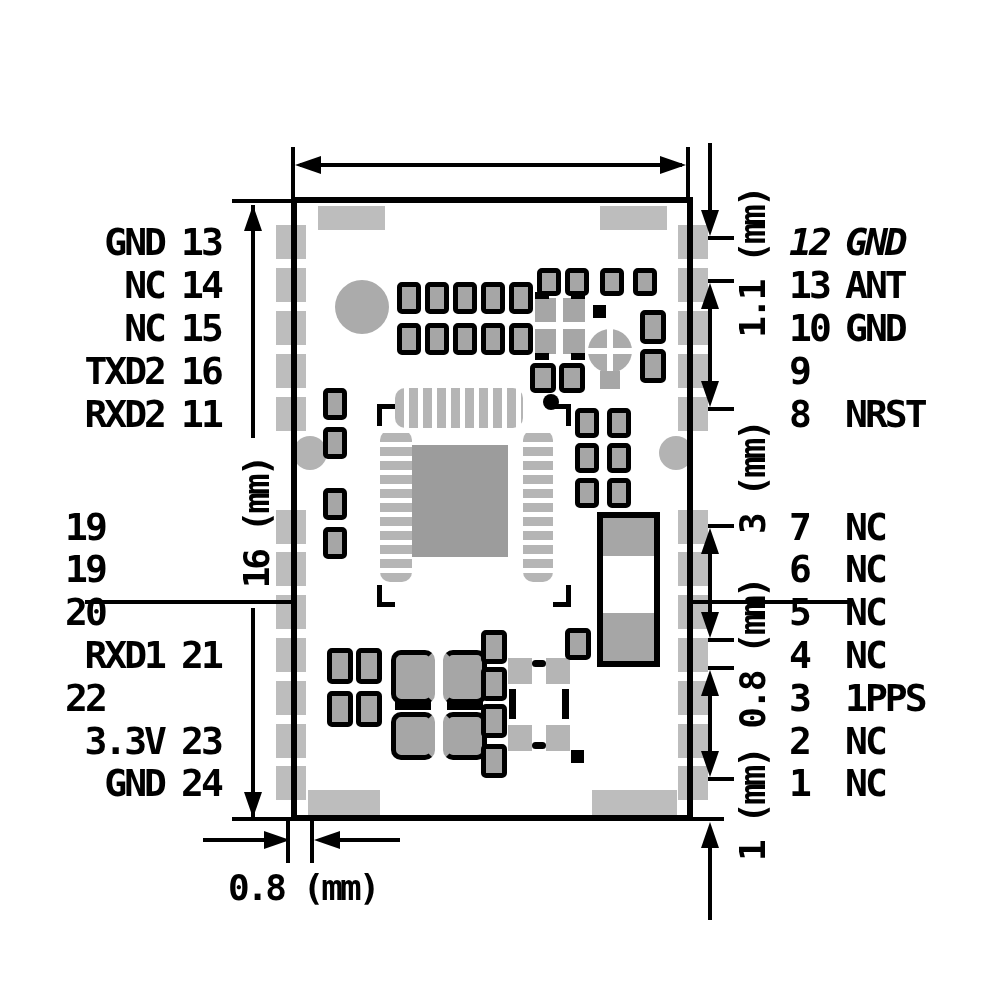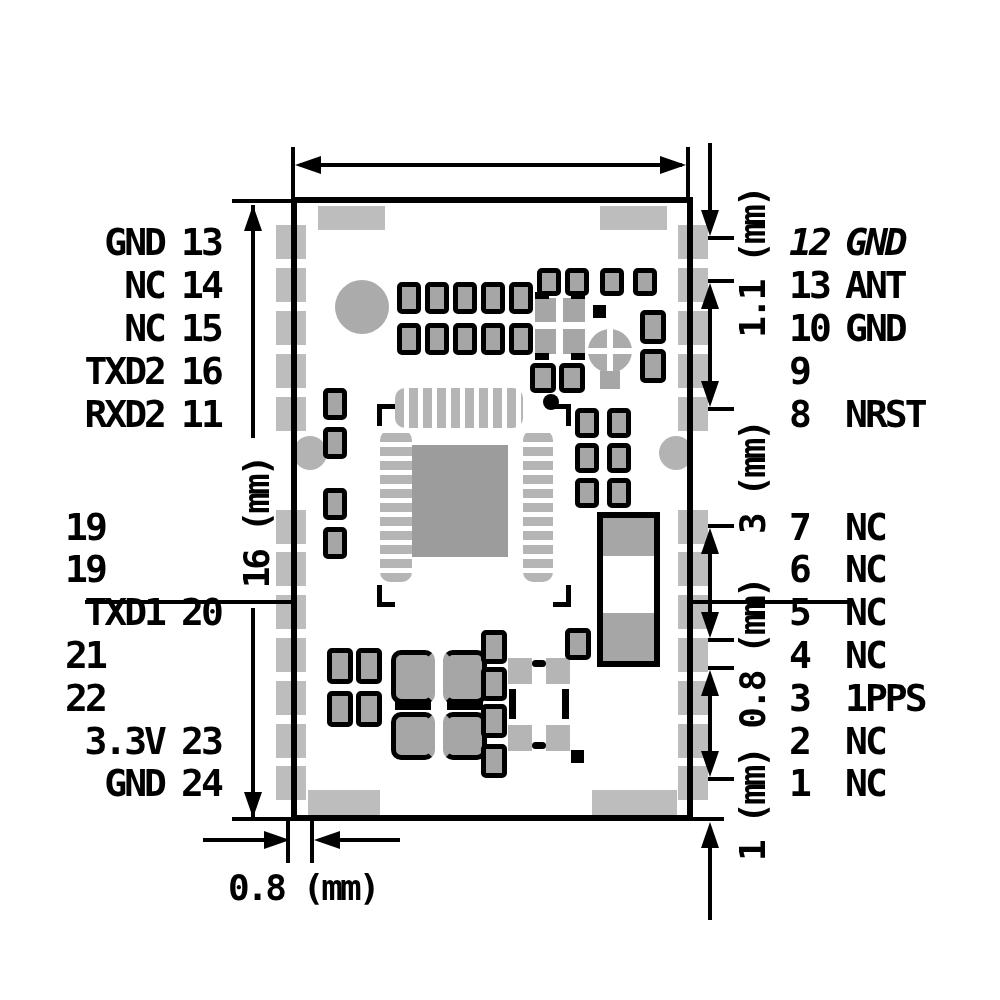--- a/index.html
+++ b/index.html
@@ -73,24 +73,24 @@
         <span class="pname">RXD2</span>
         <span class="pnum">11</span>
       </div>
       <div class="pin-row pin-left" style="left: 48px; top: 506px;">
         <span class="pnum">19</span>
       </div>
       <div class="pin-row pin-left" style="left: 48px; top: 548px;">
         <span class="pnum">19</span>
       </div>
       <div class="pin-row pin-left" style="left: 48px; top: 591px;">
-        <span class="pname">TXD1</span>
         <span class="pnum">20</span>
       </div>
       <div class="pin-row pin-left" style="left: 48px; top: 634px;">
+        <span class="pname">RXD1</span>
         <span class="pnum">21</span>
       </div>
       <div class="pin-row pin-left" style="left: 48px; top: 677px;">
         <span class="pnum">22</span>
       </div>
       <div class="pin-row pin-left" style="left: 48px; top: 720px; align-items: flex-end;">
         <span class="pname">3.3V</span>
         <span class="pnum">23</span>
       </div>
       <div class="pin-row pin-left" style="left: 48px; top: 762px;">

